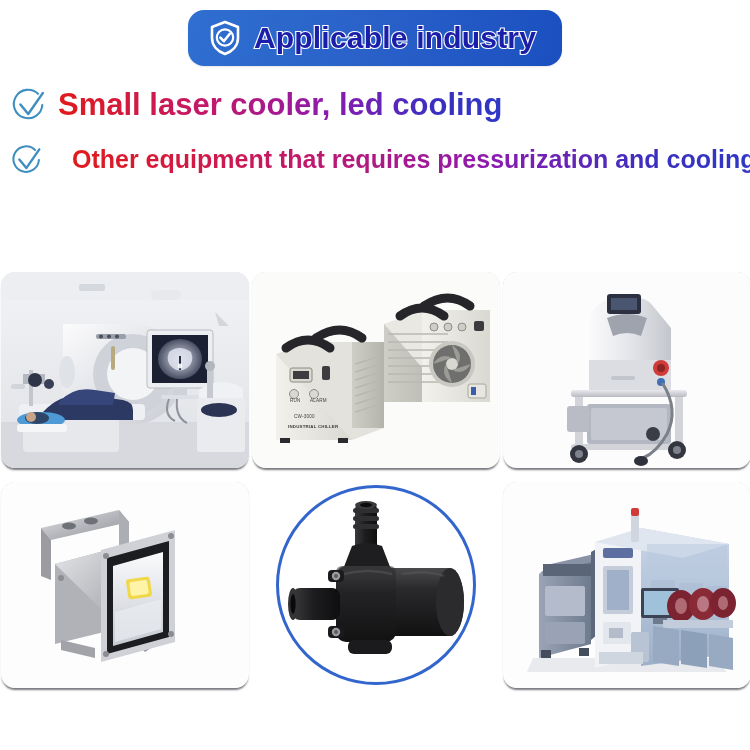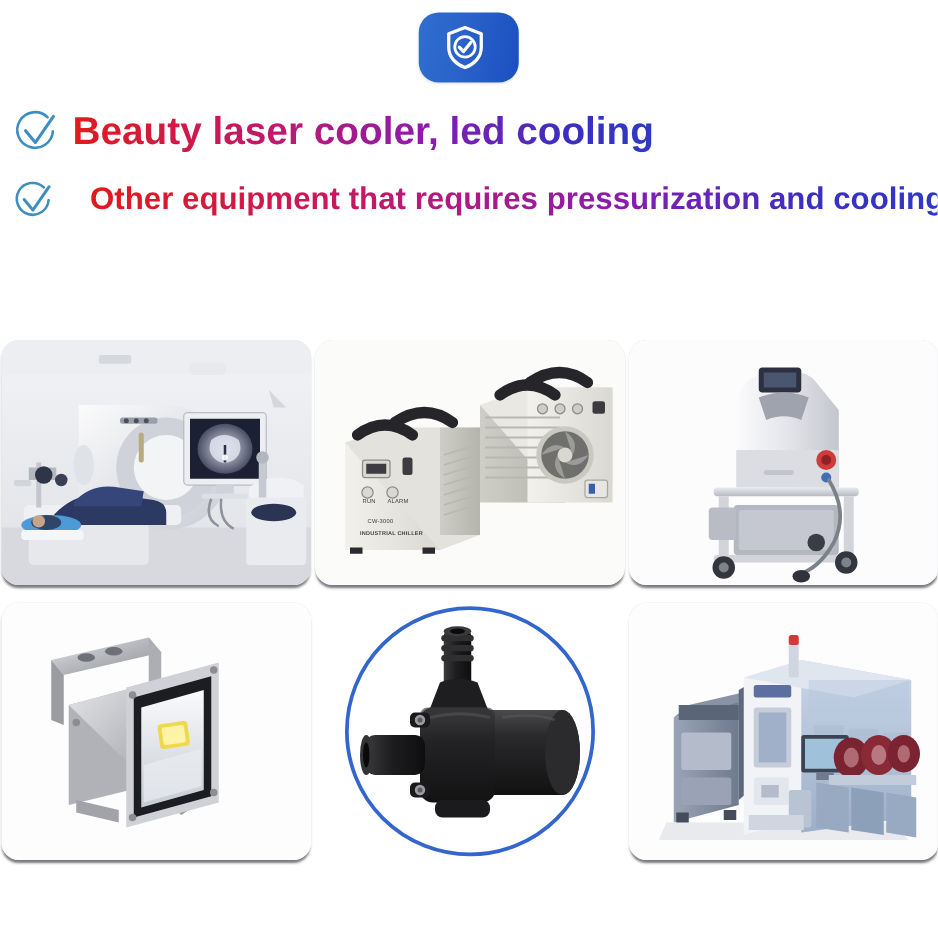--- a/index.html
+++ b/index.html
@@ -147,34 +147,35 @@
 
   <div class="header-row">
     <div class="header-pill">
       <span>
         <svg class="shield-icon" viewBox="0 0 34 38" aria-hidden="true">
           <path d="M17 3 L30 8 V19 C30 27 24 32.5 17 35 C10 32.5 4 27 4 19 V8 Z" fill="none" stroke="#ffffff" stroke-width="2.6" stroke-linejoin="round"></path>
           <circle cx="17" cy="18.5" r="8.2" fill="none" stroke="#ffffff" stroke-width="2.2"></circle>
           <path d="M12.4 18.7 L15.8 22.2 L21.8 14.8" fill="none" stroke="#ffffff" stroke-width="2.6" stroke-linecap="round" stroke-linejoin="round"></path>
         </svg>
       </span>
+      <span class="header-title">Applicable industry</span>
     </div>
   </div>
 
   <div class="bullets">
 
 
     <div class="bullet bullet-2">
       <span>
         <svg class="check-icon check-2" viewBox="0 0 40 40" aria-hidden="true">
           <path d="M29.5 8.2 A15 15 0 1 0 34 20" fill="none" stroke="#3f8ec0" stroke-width="2.2" stroke-linecap="round"></path>
           <path d="M11 19.5 L19.2 29.5 L34.5 7.5" fill="none" stroke="#3f8ec0" stroke-width="2.6" stroke-linecap="round" stroke-linejoin="round"></path>
         </svg>
       </span>
-      <span class="bullet-text t2">Beauty laser cooler, led cooling</span>
+      <span class="bullet-text t2">Small laser cooler, led cooling</span>
     </div>
 
     <div class="bullet bullet-3">
       <span>
         <svg class="check-icon check-3" viewBox="0 0 40 40" aria-hidden="true">
           <path d="M29.5 8.2 A15 15 0 1 0 34 20" fill="none" stroke="#3f8ec0" stroke-width="2.4" stroke-linecap="round"></path>
           <path d="M11 19.5 L19.2 29.5 L34.5 7.5" fill="none" stroke="#3f8ec0" stroke-width="2.8" stroke-linecap="round" stroke-linejoin="round"></path>
         </svg>
       </span>
       <span class="bullet-text t3">Other equipment that requires pressurization and cooling</span>

